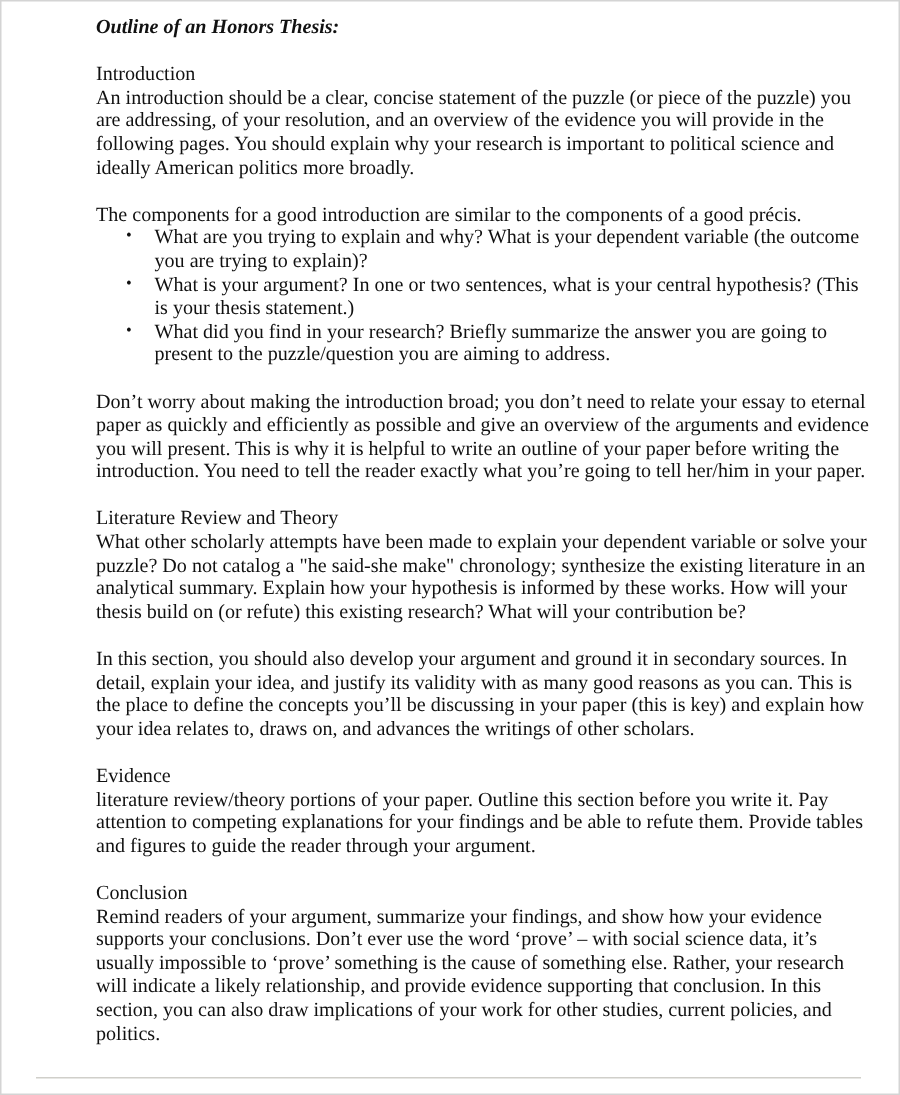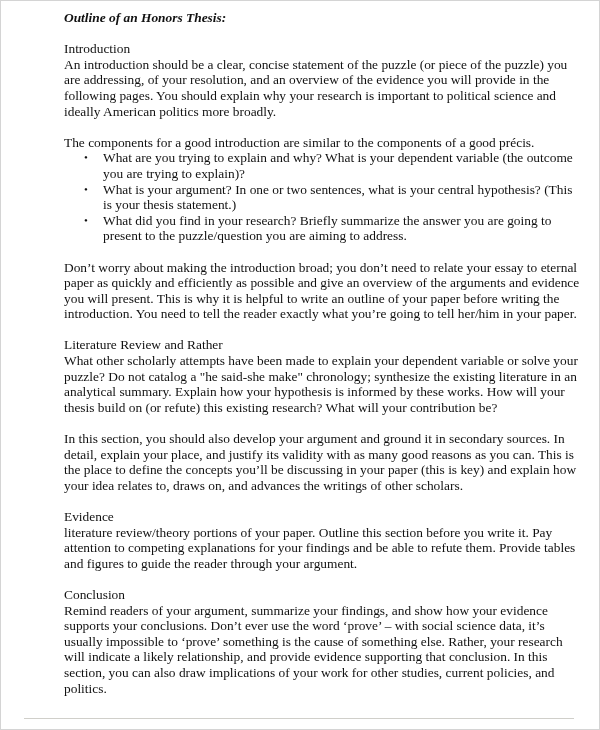--- a/index.html
+++ b/index.html
@@ -68,31 +68,31 @@
       <span class="line">Don’t worry about making the introduction broad; you don’t need to relate your essay to eternal</span>
       <span class="line">paper as quickly and efficiently as possible and give an overview of the arguments and evidence</span>
       <span class="line">you will present. This is why it is helpful to write an outline of your paper before writing the</span>
       <span class="line">introduction. You need to tell the reader exactly what you’re going to tell her/him in your paper.</span>
     </div>
   </section>
 
   <div class="gap"></div>
 
   <section>
-    <span class="line heading">Literature Review and Rather</span>
+    <span class="line heading">Literature Review and Theory</span>
     <div>
       <span class="line">What other scholarly attempts have been made to explain your dependent variable or solve your</span>
       <span class="line"><span>puzzle?  Do not catalog a "he said-she make" chronology; </span><span class="u">synthesize</span><span> the existing literature in an</span></span>
       <span class="line"><span class="u">analytical summary</span><span>.  Explain how your hypothesis is informed by these works.  How will your</span></span>
       <span class="line">thesis build on (or refute) this existing research?  What will your contribution be?</span>
     </div>
     <div class="gap"></div>
     <div>
       <span class="line">In this section, you should also develop your argument and ground it in secondary sources. In</span>
-      <span class="line">detail, explain your place, and justify its validity with as many good reasons as you can. This is</span>
+      <span class="line">detail, explain your idea, and justify its validity with as many good reasons as you can. This is</span>
       <span class="line">the place to define the concepts you’ll be discussing in your paper (this is key) and explain how</span>
       <span class="line">your idea relates to, draws on, and advances the writings of other scholars.</span>
     </div>
   </section>
 
   <div class="gap"></div>
 
   <section>
     <span class="line heading">Evidence</span>
     <div>

